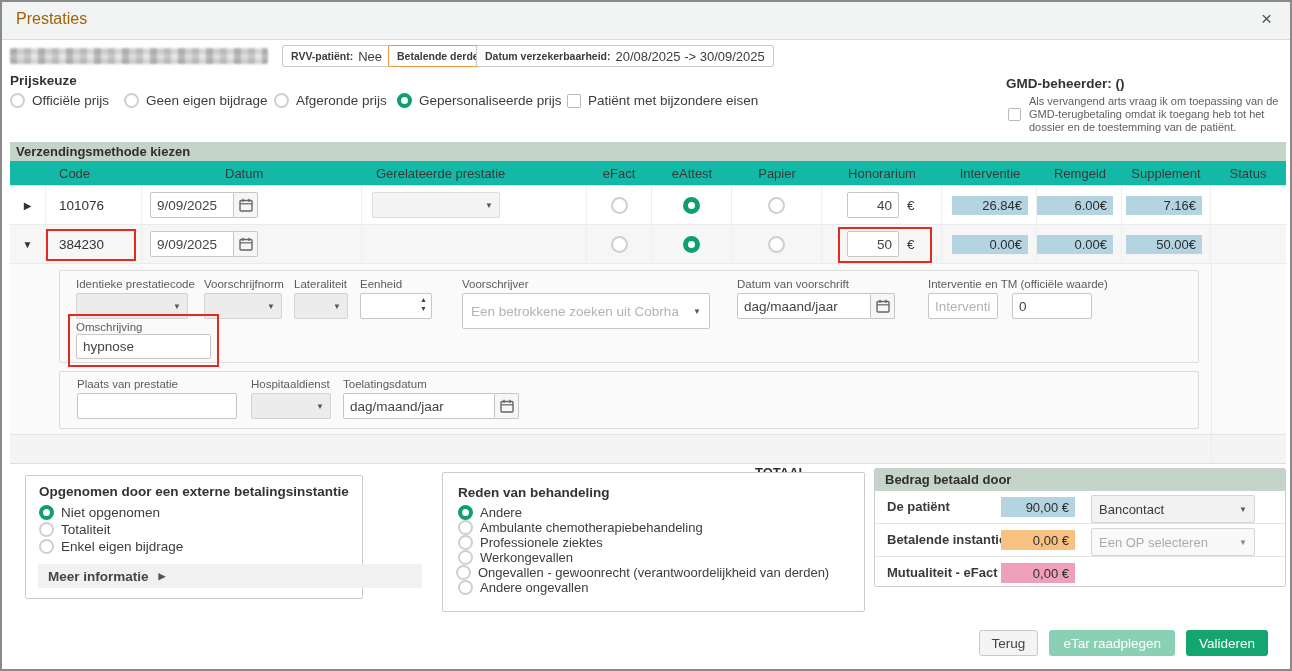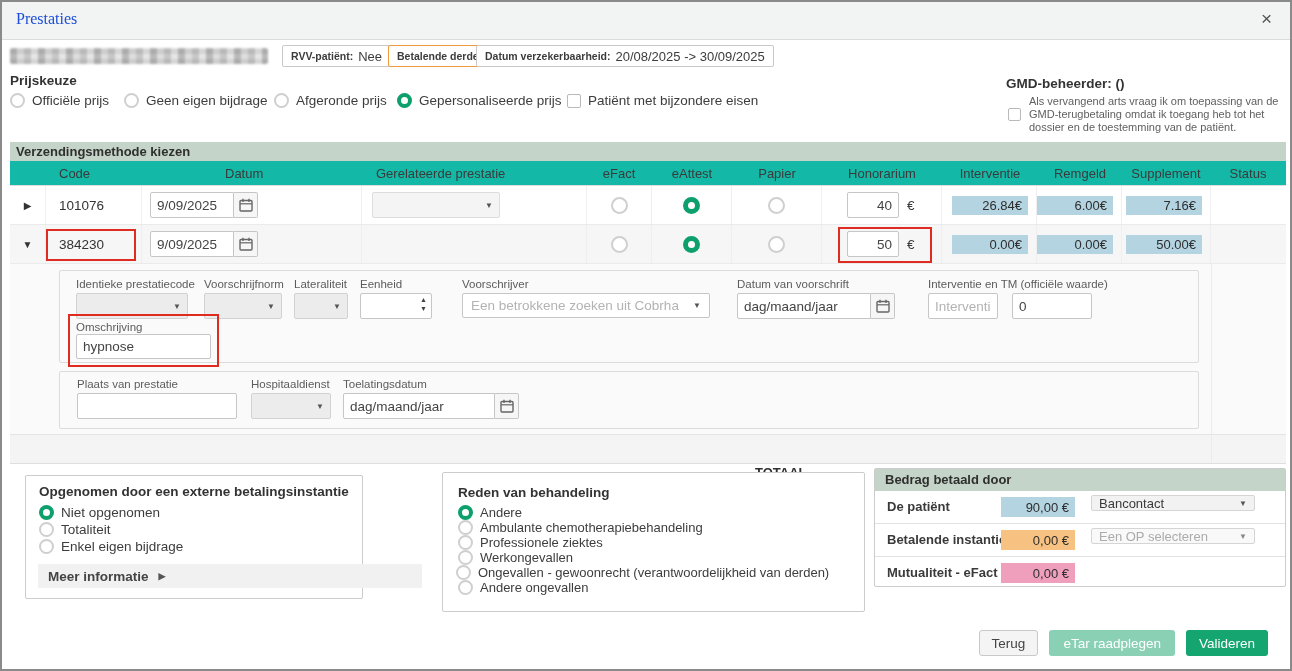--- a/index.html
+++ b/index.html
@@ -1,20 +1,20 @@
 <!DOCTYPE html>
 <html><head>
 <meta charset="utf-8">
 <style>
   html,body{margin:0;padding:0;background:#fff;font-family:"Liberation Sans",sans-serif;}
   .stage{position:relative;width:1292px;height:671px;background:#fff;border:2px solid #8a8a8a;box-sizing:border-box;overflow:hidden;color:#3f3f3f;}
   .abs{position:absolute;}
   
   .dlg-header{position:absolute;left:0;top:0;right:0;height:37px;background:#f1f4f3;border-bottom:1px solid #d9dedd;}
-  .dlg-title{position:absolute;left:14px;top:8px;font-size:16px;color:#1d4ed8;font-family:Liberation Serif, serif;}
+  .dlg-title{position:absolute;left:14px;top:8px;font-size:16px;color:#a16207;}
   .dlg-close{position:absolute;right:18px;top:6px;font-size:19px;color:#555;cursor:pointer;}
   
   .redacted{position:absolute;left:8px;top:46px;width:258px;height:16px;border-radius:2px;
     background:
       repeating-linear-gradient(90deg, rgba(120,120,120,.45) 0 7px, rgba(195,195,195,.4) 7px 14px, rgba(150,150,150,.45) 14px 21px, rgba(215,215,215,.4) 21px 28px),
       repeating-linear-gradient(0deg, rgba(170,170,170,.5) 0 5px, rgba(225,225,225,.5) 5px 10px);
     filter:blur(1px);}
   .badge{position:absolute;top:43px;height:20px;display:flex;align-items:center;gap:5px;border:1px solid #c9c9c9;border-radius:2px;background:#fff;padding:0 8px;white-space:nowrap;}
   .badge .bl{font-size:10.5px;font-weight:bold;color:#3c3c3c;}
   .badge .bv{font-size:13px;color:#3c3c3c;}
@@ -53,36 +53,36 @@
   .caret{font-size:8px;color:#555;}
   .chip{width:76px;height:19px;background:#b4d4e1;font-size:13px;color:#2e2e2e;display:flex;align-items:center;justify-content:flex-end;padding-right:6px;box-sizing:border-box;margin-left:auto;margin-right:8px;}
   .redbox{position:absolute;border:2px solid #e02b20;pointer-events:none;z-index:5;}
   .euro{font-size:13.5px;color:#3a3a3a;margin-left:8px;}
   .expanded{position:relative;height:170px;background:#fafafa;border-bottom:1px solid #e4e4e4;}
   .panel{position:absolute;left:49px;width:1140px;border:1px solid #dcdcdc;border-radius:2px;box-sizing:border-box;}
   .flab{position:absolute;font-size:11.5px;color:#5c5c5c;white-space:nowrap;}
   .vline{position:absolute;left:1201px;top:0;bottom:0;width:1px;background:#ebebeb;}
   .numwrap{position:absolute;display:flex;align-items:center;}
   .spin{position:absolute;right:5px;top:2px;display:flex;flex-direction:column;line-height:1.35;font-size:7px;color:#444;cursor:pointer;}
-  .combo{position:absolute;display:flex;align-items:center;justify-content:space-between;background:#fff;border:1px solid #c6c6c6;border-radius:2px;height:25px;padding:8px 8px;box-sizing:border-box;font-size:13.5px;cursor:pointer;}
+  .combo{position:absolute;display:flex;align-items:center;justify-content:space-between;background:#fff;border:1px solid #c6c6c6;border-radius:2px;height:36px;padding:8px 8px;box-sizing:border-box;font-size:13.5px;cursor:pointer;}
   .combo .ph{color:#b3b3b3;white-space:nowrap;overflow:hidden;}
   .totaalrow{position:relative;height:28px;background:#f4f4f4;border-bottom:1px solid #dedede;font-size:13px;color:#2f2f2f;}
   .tot{position:absolute;top:2px;margin-top:28px;}
   .totv{text-align:right;}
   
   .bpanel{position:absolute;border:1px solid #ccc;border-radius:2px;background:#fff;box-sizing:border-box;}
   .meer{position:absolute;background:#f1f1f1;display:flex;align-items:center;gap:10px;font-size:13.5px;font-weight:bold;color:#444;padding:0 10px;box-sizing:border-box;cursor:pointer;}
   .meer .arr{font-size:9px;color:#555;}
   
   .bb-head{height:22px;background:#c5d4c8;font-size:13px;font-weight:bold;color:#2f2f2f;padding:3px 0 0 10px;box-sizing:border-box;}
   .bb-row{position:relative;height:32px;border-bottom:1px solid #e3e3e3;}
   .bb-row:last-child{border-bottom:none;}
   .bb-lab{position:absolute;left:12px;top:8px;font-size:13px;font-weight:bold;color:#3a3a3a;white-space:nowrap;}
   .bb-chip{position:absolute;left:126px;top:6px;width:74px;height:20px;display:flex;align-items:center;justify-content:flex-end;padding-right:6px;box-sizing:border-box;font-size:13px;color:#2e2e2e;}
-  .bb-sel{position:absolute;left:216px;top:4px;width:164px;height:16px;display:flex;align-items:center;justify-content:space-between;border:1px solid #d5d5d5;border-radius:2px;background:#f2f2f2;padding:0 7px;box-sizing:border-box;font-size:13px;color:#3a3a3a;cursor:pointer;}
+  .bb-sel{position:absolute;left:216px;top:4px;width:164px;height:28px;display:flex;align-items:center;justify-content:space-between;border:1px solid #d5d5d5;border-radius:2px;background:#f2f2f2;padding:0 7px;box-sizing:border-box;font-size:13px;color:#3a3a3a;cursor:pointer;}
   .bb-sel.ph{color:#ababab;background:#f9f9f9;}
   
   .btn{height:26px;border-radius:3px;font-family:"Liberation Sans",sans-serif;font-size:13.5px;display:flex;align-items:center;justify-content:center;cursor:pointer;box-sizing:border-box;white-space:nowrap;}
   .btn.gray{background:#f4f4f4;border:1px solid #c9c9c9;color:#444;padding:0 12px;}
   .btn.pale{background:#8ad0b5;border:none;color:#fff;padding:0 14px;}
   .btn.green{background:#14a571;border:none;color:#fff;padding:0 13px;}
   .footer{position:absolute;right:22px;top:628px;display:flex;gap:11px;}
 </style>
 </head>
 <body>

